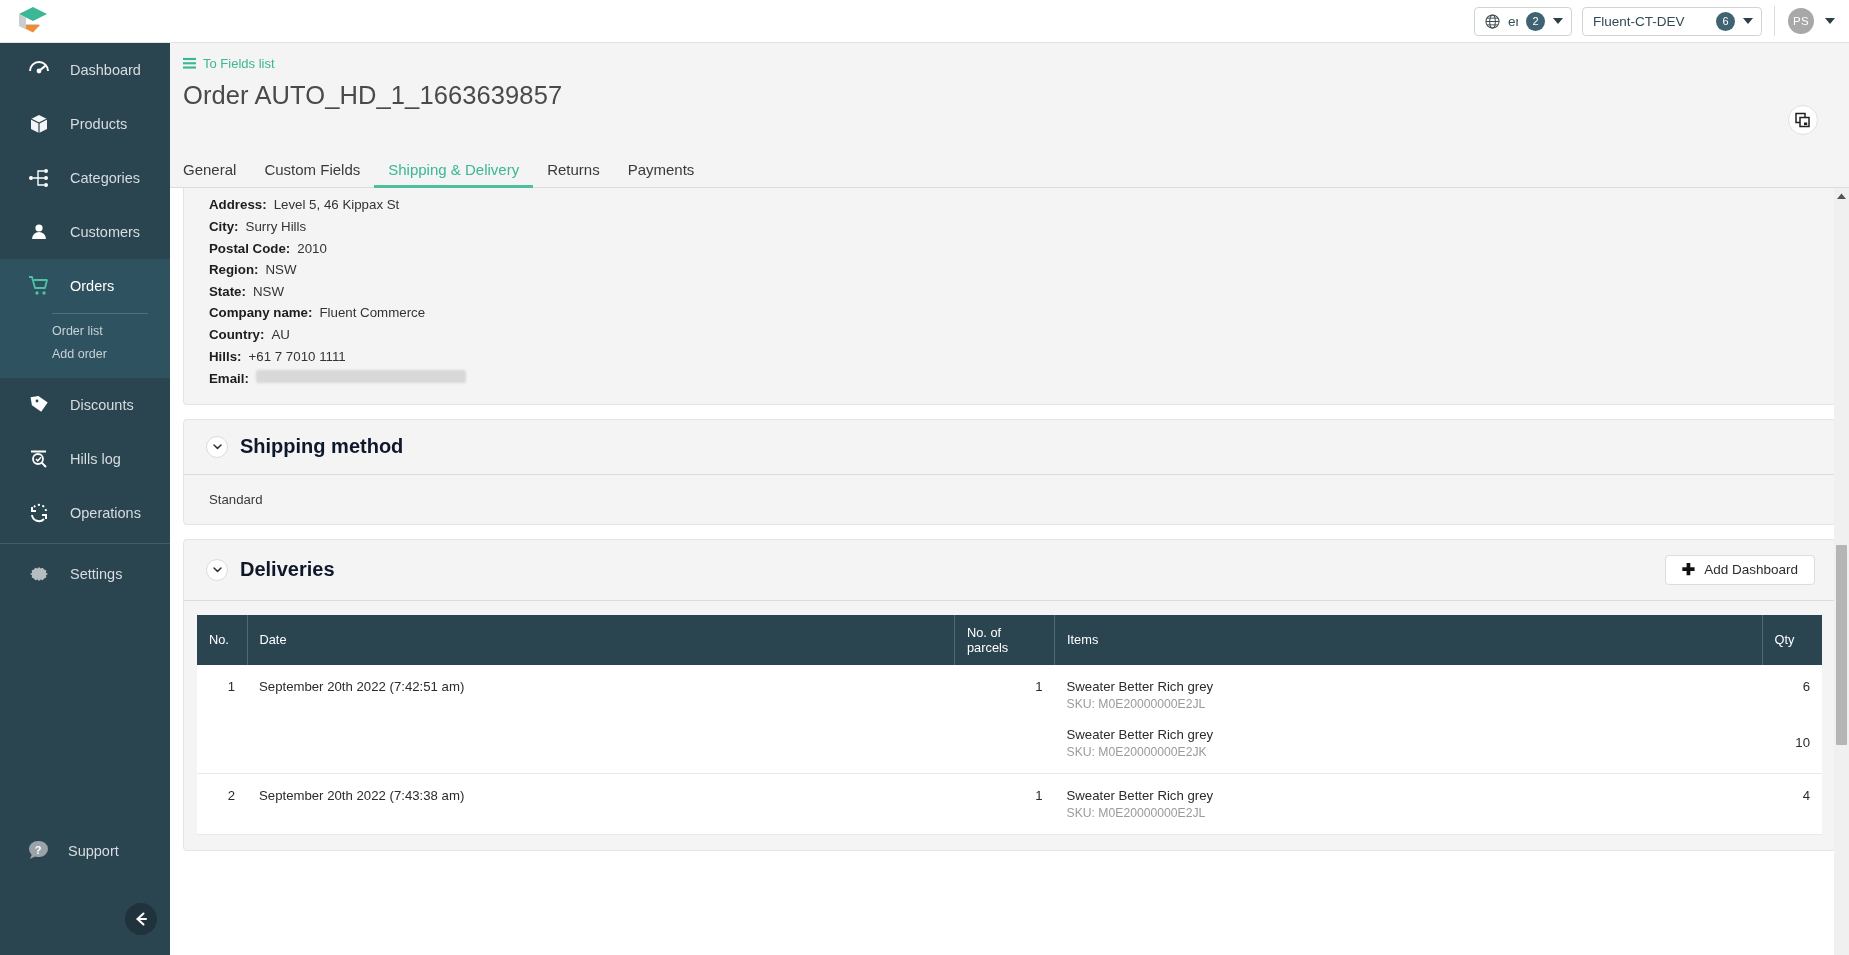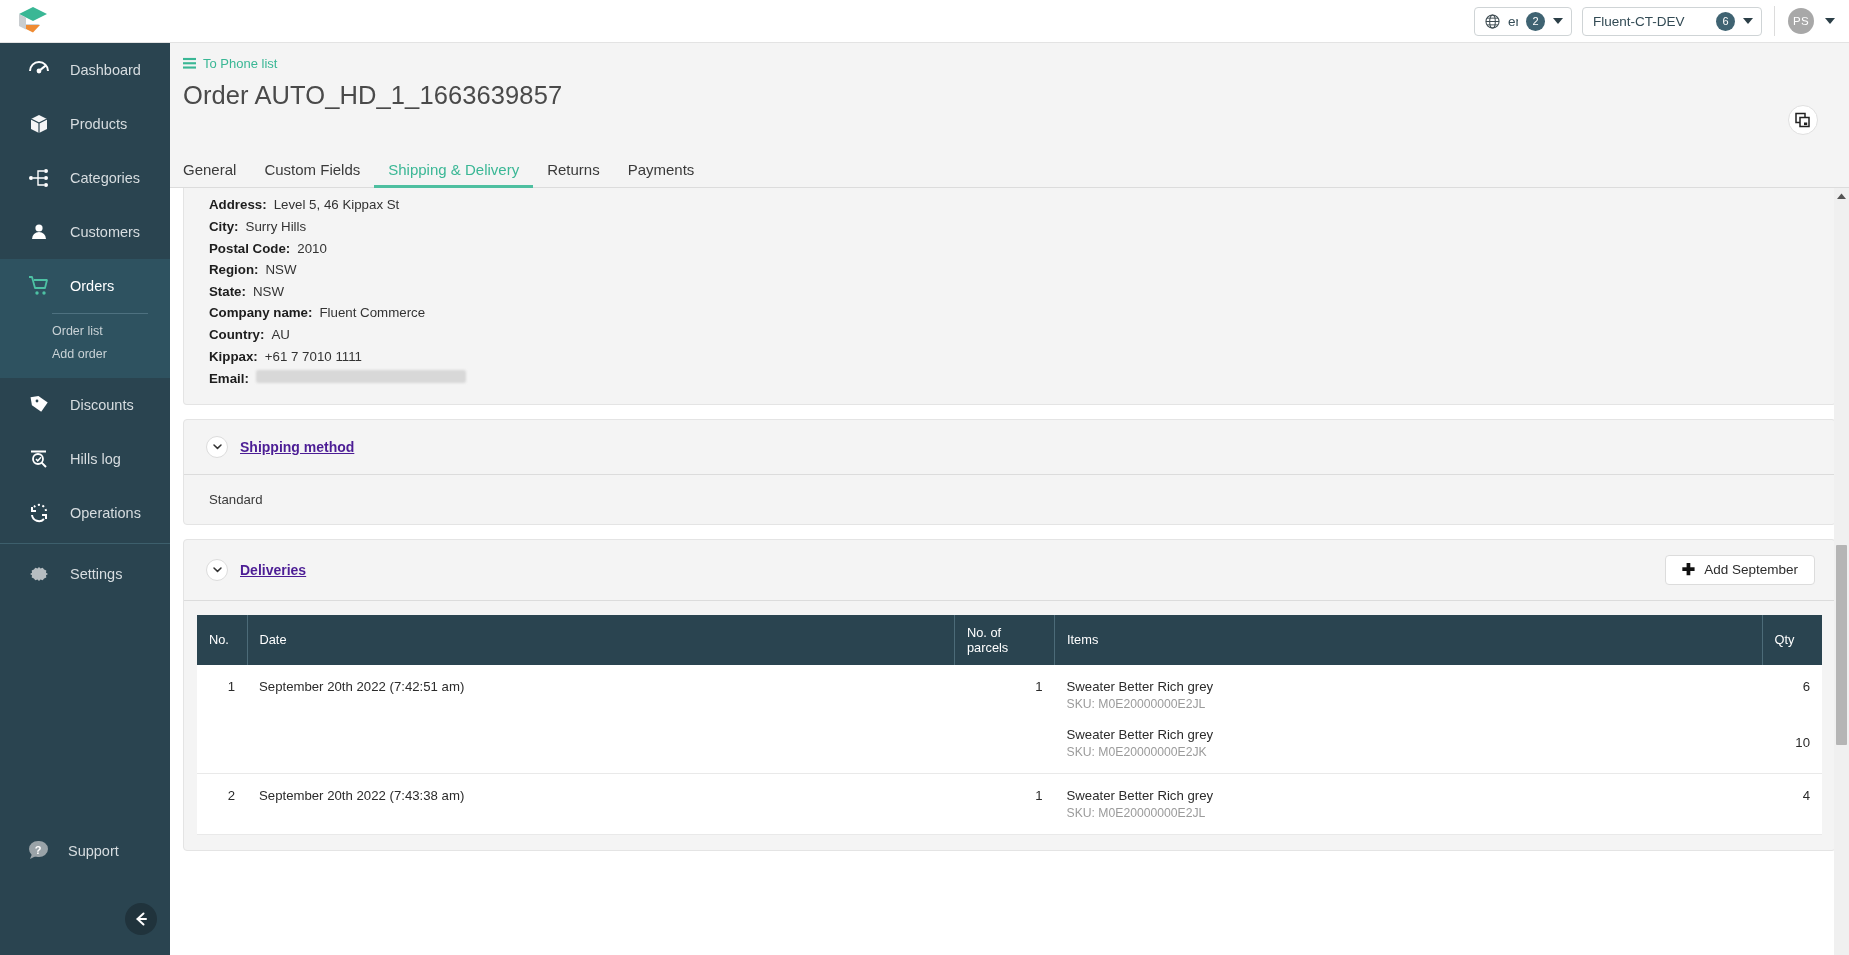--- a/index.html
+++ b/index.html
@@ -155,21 +155,21 @@
   .card-head {
     display: flex; align-items: center; gap: 12px;
     padding: 15px 20px 15px 22px; border-bottom: 1px solid #dcdcdc;
     position: relative; min-height: 55px;
   }
   .chev-btn {
     width: 22px; height: 22px; border-radius: 50%; background: #fff;
     border: 1px solid #dcdcdc; display: flex; align-items: center;
     justify-content: center; cursor: pointer; flex: 0 0 22px;
   }
-  .card-title { font-size: 14px; font-weight: bold; color: #4c1d95; text-decoration: underline; }
+  .card-title { font-size: 20px; font-weight: bold; color: #0f172a; }
   .card-body { padding: 17px 25px; font-size: 13.2px; color: #3a3a3a; }
 
   .add-btn {
     margin-left: auto; height: 30px; background: #fff;
     border: 1px solid #dcdcdc; border-radius: 4px;
     display: flex; align-items: center; gap: 9px;
     padding: 0 16px; cursor: pointer; font-size: 13.5px; color: #2c2c2c;
   }
   .plus-ico { font-size: 16px; line-height: 1; font-weight: bold; color: #111; }
 
@@ -384,21 +384,21 @@
 
 <div class="main">
 
   <div class="page-head">
     <div class="breadcrumb">
       <svg class="bc-ico" viewBox="0 0 14 14">
         <rect x="0" y="1" width="14" height="2.3" fill="#3ab795"></rect>
         <rect x="0" y="5.6" width="14" height="2.3" fill="#3ab795"></rect>
         <rect x="0" y="10.2" width="14" height="2.3" fill="#3ab795"></rect>
       </svg>
-      <span>To Phone list</span>
+      <span>To Fields list</span>
     </div>
     <div class="page-title">Order AUTO_HD_1_1663639857</div>
 
     <div class="copy-btn">
       <svg width="16" height="16" viewBox="0 0 16 16">
         <rect x="1" y="1.5" width="9" height="9" fill="none" stroke="#222" stroke-width="1.5"></rect>
         <rect x="5" y="5.5" width="9" height="9" fill="#fff" stroke="#222" stroke-width="1.5"></rect>
         <rect x="9" y="10.5" width="3.2" height="2.6" fill="#222"></rect>
       </svg>
     </div>
@@ -438,21 +438,21 @@
         </div>
         <div class="addr-row">
           <span class="addr-label">Company name:</span>
           <span class="addr-val">Fluent Commerce</span>
         </div>
         <div class="addr-row">
           <span class="addr-label">Country:</span>
           <span class="addr-val">AU</span>
         </div>
         <div class="addr-row">
-          <span class="addr-label">Kippax:</span>
+          <span class="addr-label">Hills:</span>
           <span class="addr-val">+61 7 7010 1111</span>
         </div>
         <div class="addr-row">
           <span class="addr-label">Email:</span>
           <span class="redacted" style="width:210px"></span>
         </div>
       </div>
 
       <div class="card">
         <div class="card-head">
@@ -469,21 +469,21 @@
       <div class="card">
         <div class="card-head">
           <div class="chev-btn">
             <svg width="11" height="11" viewBox="0 0 11 11">
               <path d="M2 4l3.5 3.4L9 4" fill="none" stroke="#333" stroke-width="1.5" stroke-linecap="round" stroke-linejoin="round"></path>
             </svg>
           </div>
           <div class="card-title">Deliveries</div>
           <div class="add-btn">
             <span class="plus-ico">✚</span>
-            <span>Add September</span>
+            <span>Add Dashboard</span>
           </div>
         </div>
 
         <div class="dtable-wrap">
           <table class="dtable">
             <thead>
               <tr>
                 <th class="c-no">No.</th>
                 <th class="c-date">Date</th>
                 <th class="c-parcels">No. of parcels</th>

